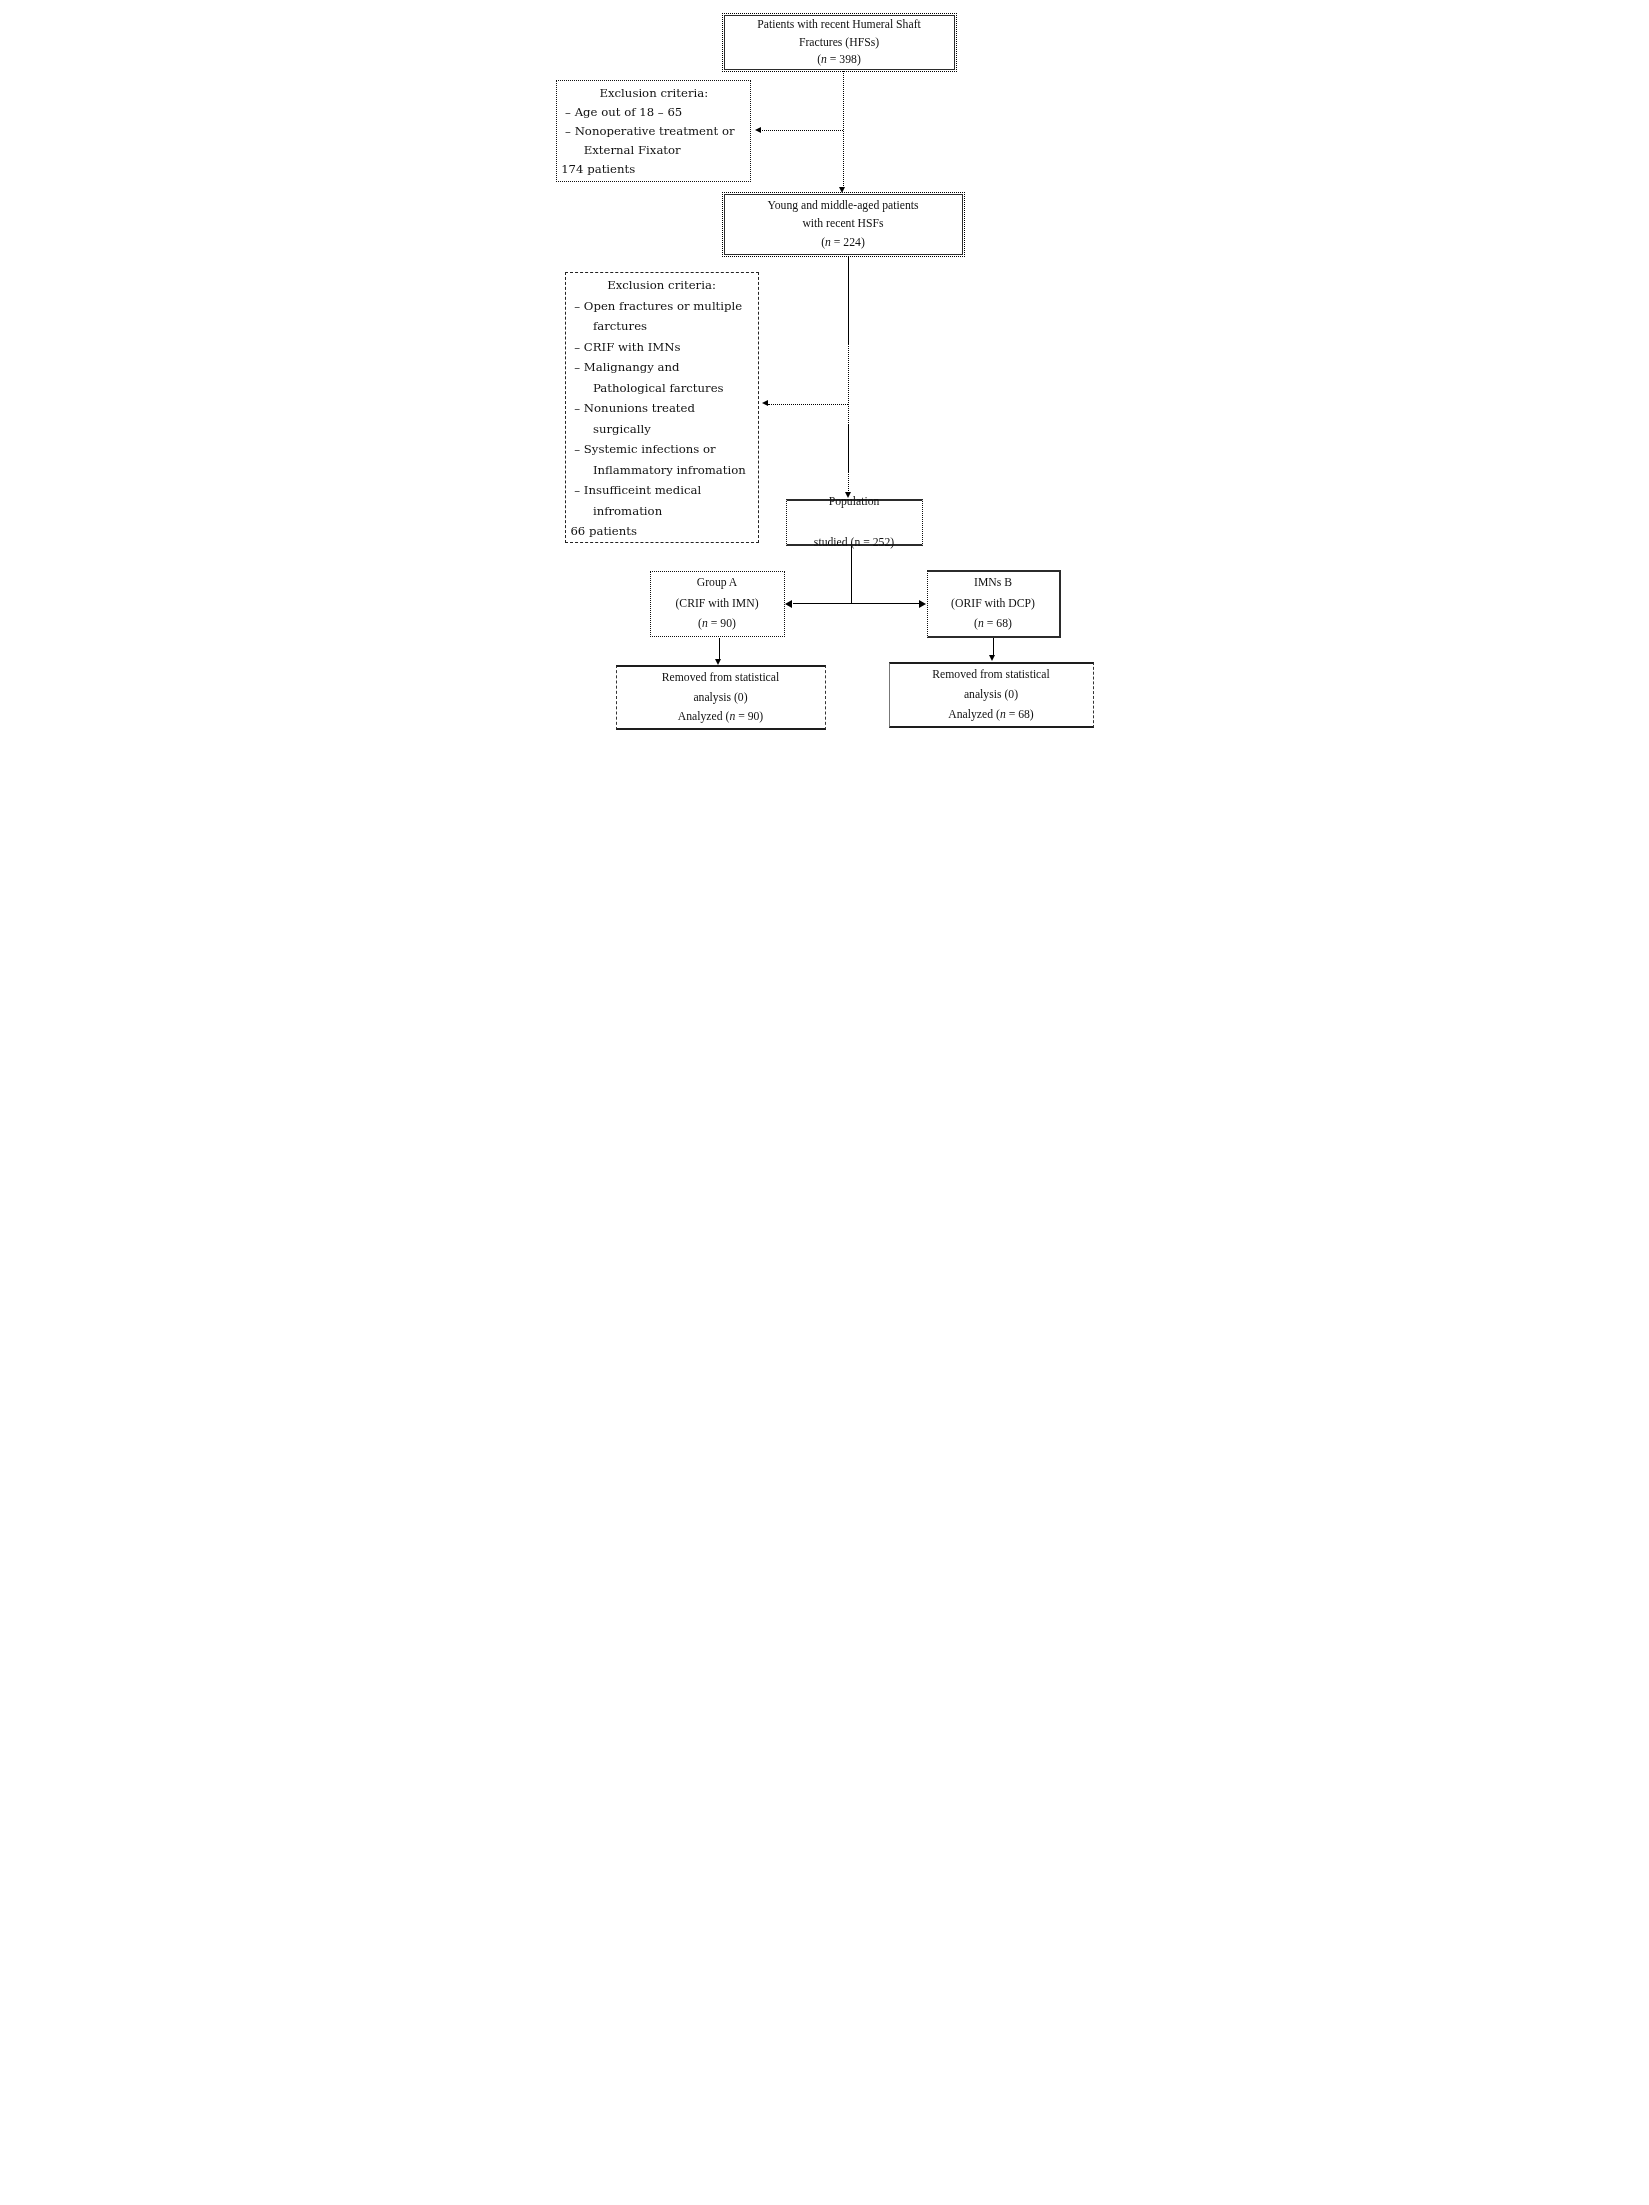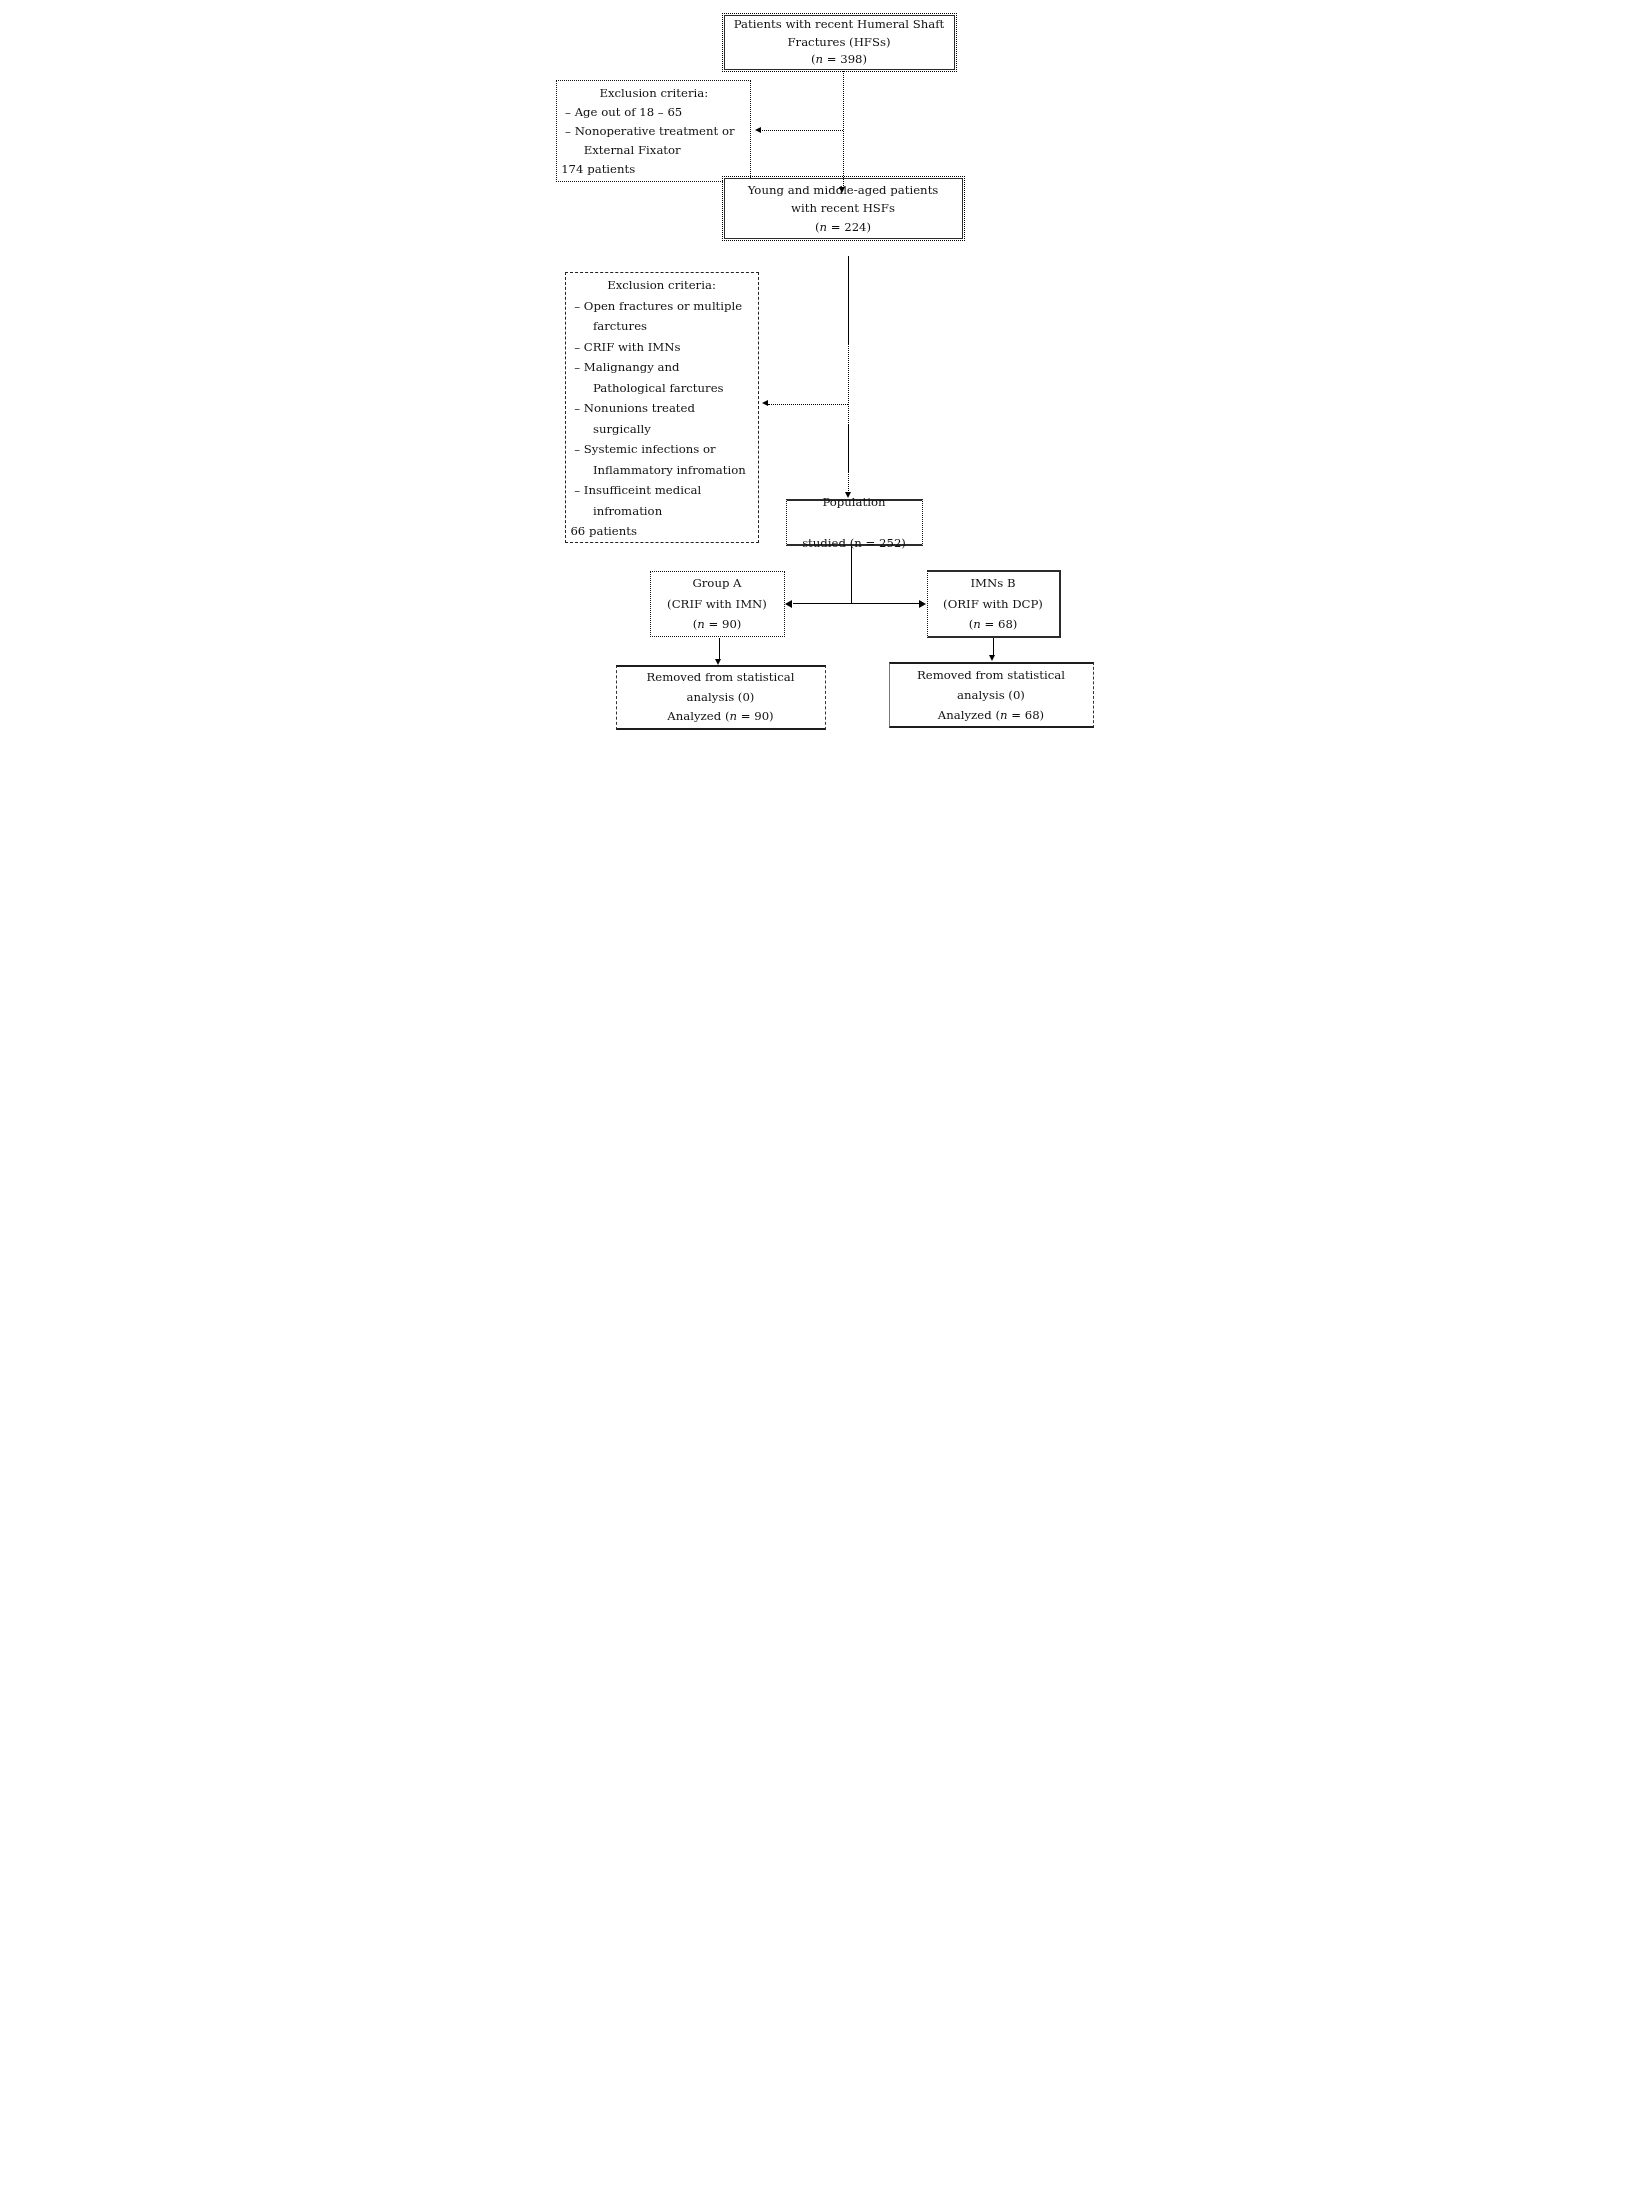--- a/index.html
+++ b/index.html
@@ -1,29 +1,29 @@
 <!DOCTYPE html>
 <html style="font-size:7.8px"><head>
 <meta charset="utf-8">
 <style>
   html,body{margin:0;padding:0;background:#ffffff;}
   body{font-family:"DejaVu Serif", serif;color:#111;}
   #canvas{position:relative;width:550px;height:735px;margin:0 auto;background:#ffffff;overflow:hidden;}
 
   .box{position:absolute;background:#fff;box-sizing:content-box;}
-  .centered{display:flex;flex-direction:column;justify-content:center;text-align:center;}
+  .centered{display:flex;flex-direction:column;justify-content:center;text-align:center;font-family:Liberation Serif, serif;}
   .bline{font-size:11.7px;}
   .nvar{font-style:italic;}
 
   
   #top-box{left:174px;top:15px;width:229px;height:53px;border:1.5px solid #2b2b2b;outline:1px dotted #000;outline-offset:1px;}
   #top-box .bline{line-height:17.6px;}
 
   #excl1-box{left:6.8px;top:80px;width:195px;height:102px;border:1.5px dotted #111;font-size:11.7px;line-height:19px;padding:2.9px 3.9px;box-sizing:border-box;}
-  #young-box{left:174px;top:178px;width:237px;height:59px;border:1.5px solid #2b2b2b;outline:1px dotted #000;outline-offset:1px;}
+  #young-box{left:174px;top:194px;width:237px;height:59px;border:1.5px solid #2b2b2b;outline:1px dotted #000;outline-offset:1px;}
   #young-box .bline{line-height:18.6px;}
 
   #excl2-box{left:15px;top:272px;width:194px;height:271px;border:1px dashed #222;font-size:11.7px;line-height:20.5px;padding:2.4px 4.9px;box-sizing:border-box;}
 
   #pop-box{left:236px;top:499px;width:135px;height:43px;border-top:2px solid #2b2b2b;border-bottom:2px solid #2b2b2b;border-left:1px dotted #111;border-right:1px dotted #111;gap:21px;}
   #pop-box .bline{line-height:20.5px;}
 
   #groupA-box{left:100px;top:571px;width:133px;height:64px;border:1.5px dotted #111;}
   #groupA-box .bline{line-height:20.5px;}
   #groupB-box{left:377px;top:570px;width:131px;height:64px;border-top:2px solid #2b2b2b;border-bottom:2px solid #2b2b2b;border-left:1px dotted #111;border-right:2px solid #2b2b2b;}

